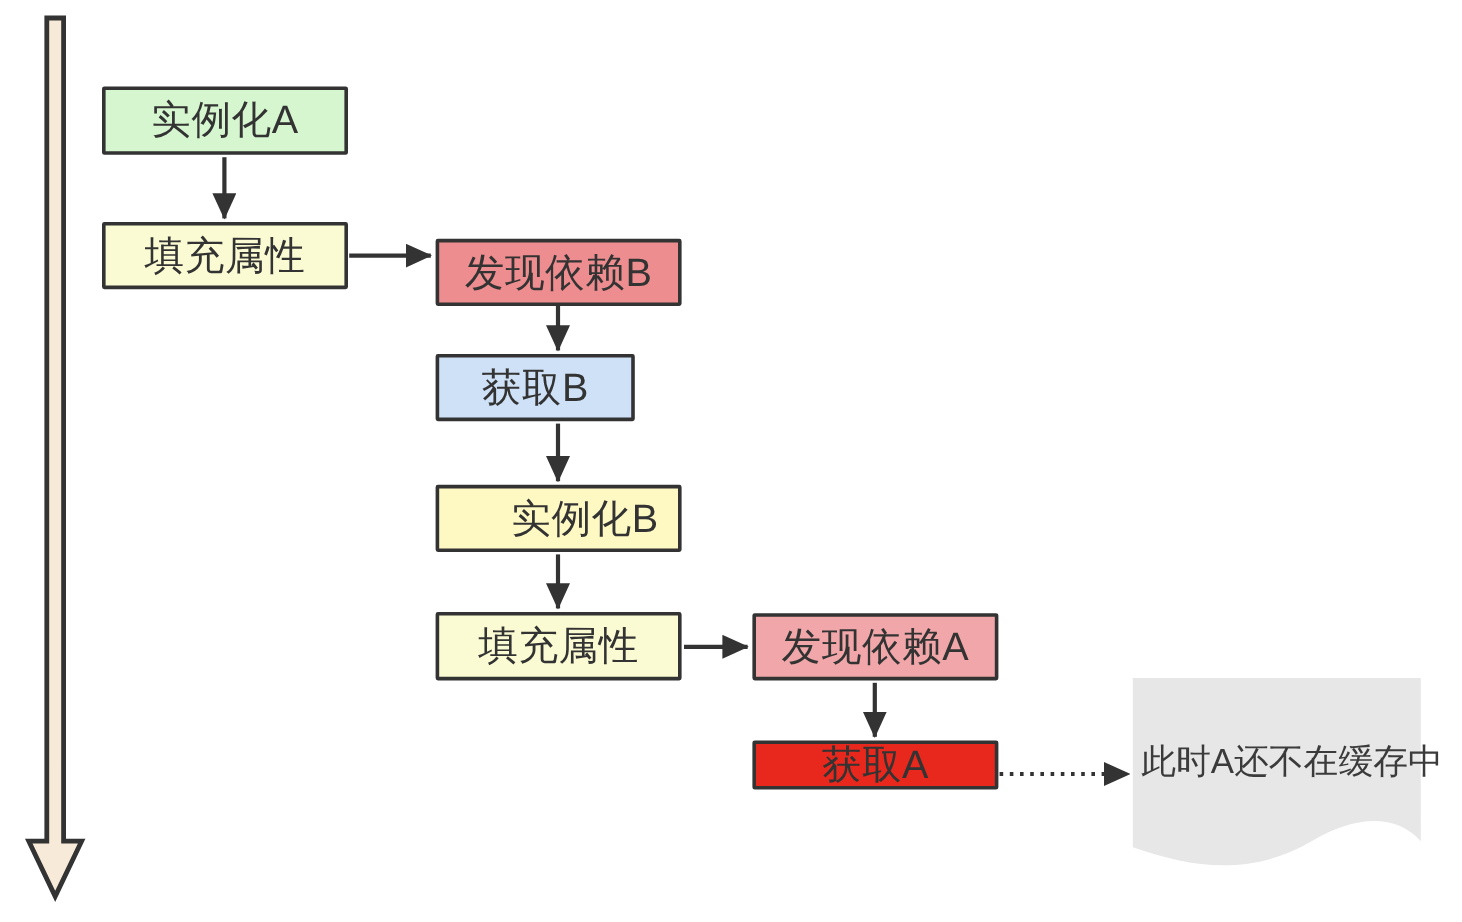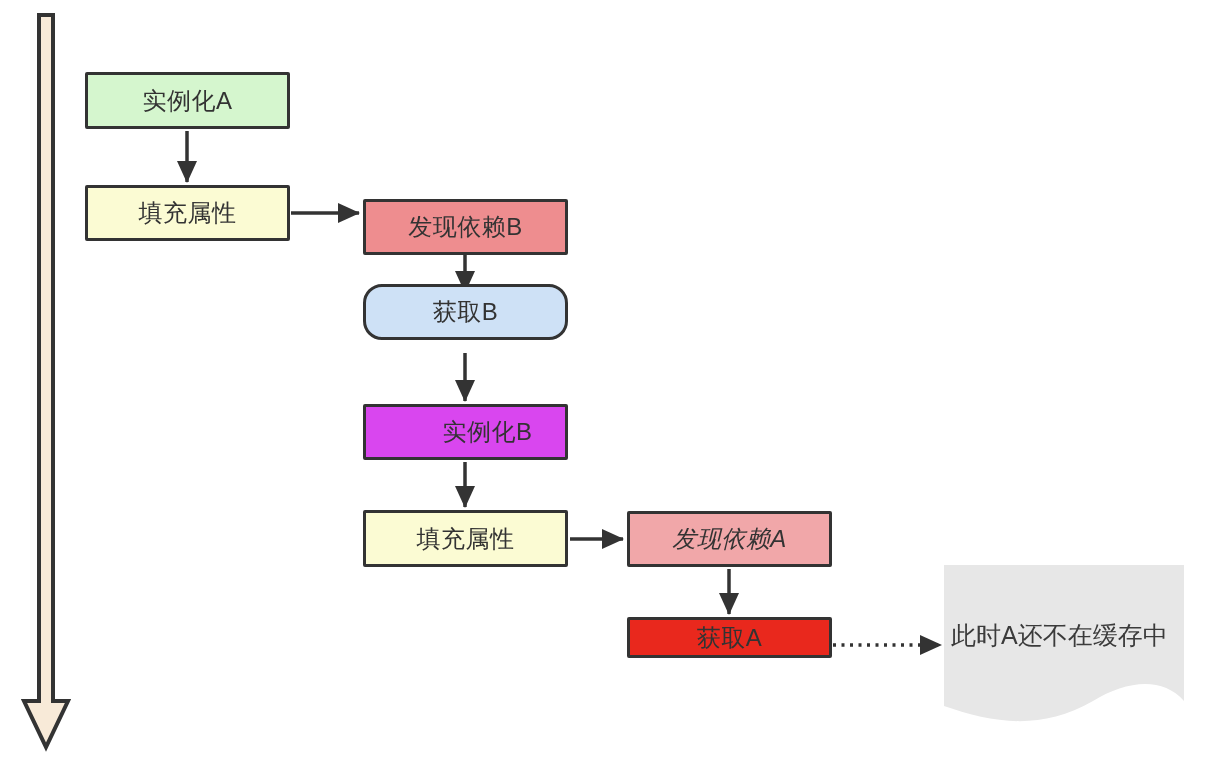--- a/index.html
+++ b/index.html
@@ -23,45 +23,45 @@
     height: 768px;
   }
   .node {
     position: absolute;
     box-sizing: border-box;
     border: 3px solid #333333;
     border-radius: 2px;
     display: flex;
     align-items: center;
     justify-content: center;
-    font-size: 24px;
+    font-size: 33px;
     color: #333333;
     letter-spacing: 0.5px;
     white-space: nowrap;
   }
   .node-instantiate-a   { left:  85px; top:  72px; width: 205px; height: 57px; }
   .node-fill-props-a    { left:  85px; top: 185px; width: 205px; height: 56px; }
   .node-discover-dep-b  { left: 363px; top: 199px; width: 205px; height: 56px; }
-  .node-get-b           { left: 363px; top: 284px; width: 205px; height: 56px; border-radius: 19px; }
+  .node-get-b           { left: 363px; top: 295px; width: 166px; height: 56px; }
   .node-instantiate-b   { left: 363px; top: 404px; width: 205px; height: 56px; }
   .node-fill-props-b    { left: 363px; top: 510px; width: 205px; height: 57px; }
-  .node-discover-dep-a  { left: 627px; top: 511px; width: 205px; height: 56px; font-style: italic; }
+  .node-discover-dep-a  { left: 627px; top: 511px; width: 205px; height: 56px; }
   .node-get-a           { left: 627px; top: 617px; width: 205px; height: 41px; }
   .note-label {
     position: absolute;
     left: 944px;
     top: 565px;
     width: 241px;
     height: 140px;
     box-sizing: border-box;
     padding-left: 7px;
     display: flex;
     align-items: center;
     justify-content: flex-start;
-    font-size: 25px;
+    font-size: 29px;
     color: #3b3b3b;
     white-space: nowrap;
   }
 </style>
 </head>
 <body>
 
 <div id="canvas">
 
   <svg id="connector-layer" viewBox="0 0 1218 768" xmlns="http://www.w3.org/2000/svg">
@@ -91,21 +91,21 @@
   </div>
   <div class="node node-fill-props-a" style="background-color: rgb(251, 251, 211);">
     <span>填充属性</span>
   </div>
   <div class="node node-discover-dep-b" style="background-color: rgb(238, 141, 143);">
     <span>发现依赖B</span>
   </div>
   <div class="node node-get-b" style="background-color: rgb(206, 225, 246);">
     <span>获取B</span>
   </div>
-  <div class="node node-instantiate-b" style="background-color: #d946ef; padding-left: 44px;">
+  <div class="node node-instantiate-b" style="background-color: #fef9c3; padding-left: 44px;">
     <span>实例化B</span>
   </div>
   <div class="node node-fill-props-b" style="background-color: rgb(251, 251, 211);">
     <span>填充属性</span>
   </div>
   <div class="node node-discover-dep-a" style="background-color: rgb(241, 167, 169);">
     <span>发现依赖A</span>
   </div>
   <div class="node node-get-a" style="background-color: rgb(233, 40, 29);">
     <span>获取A</span>

